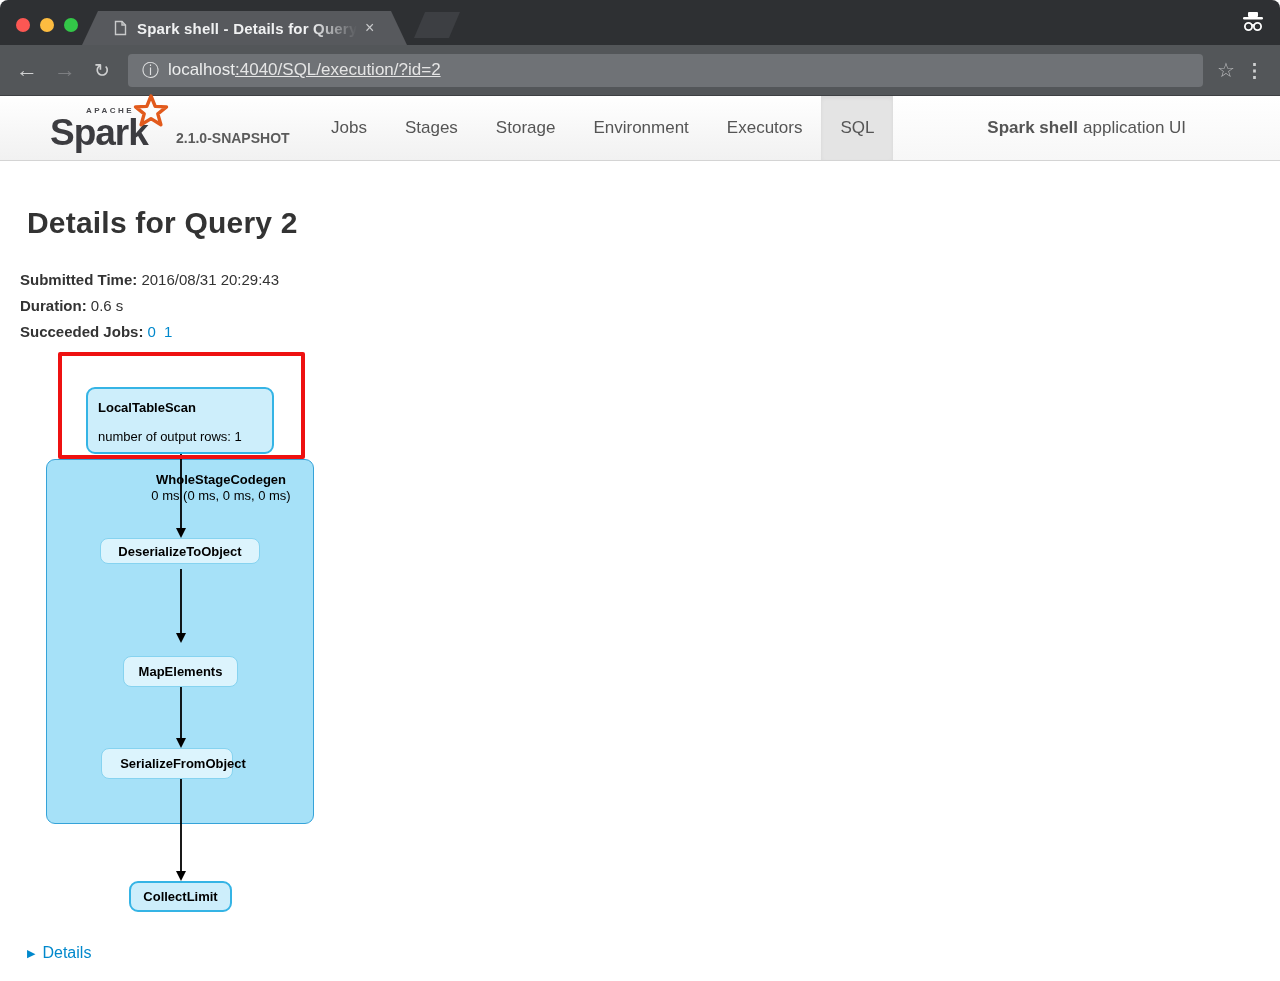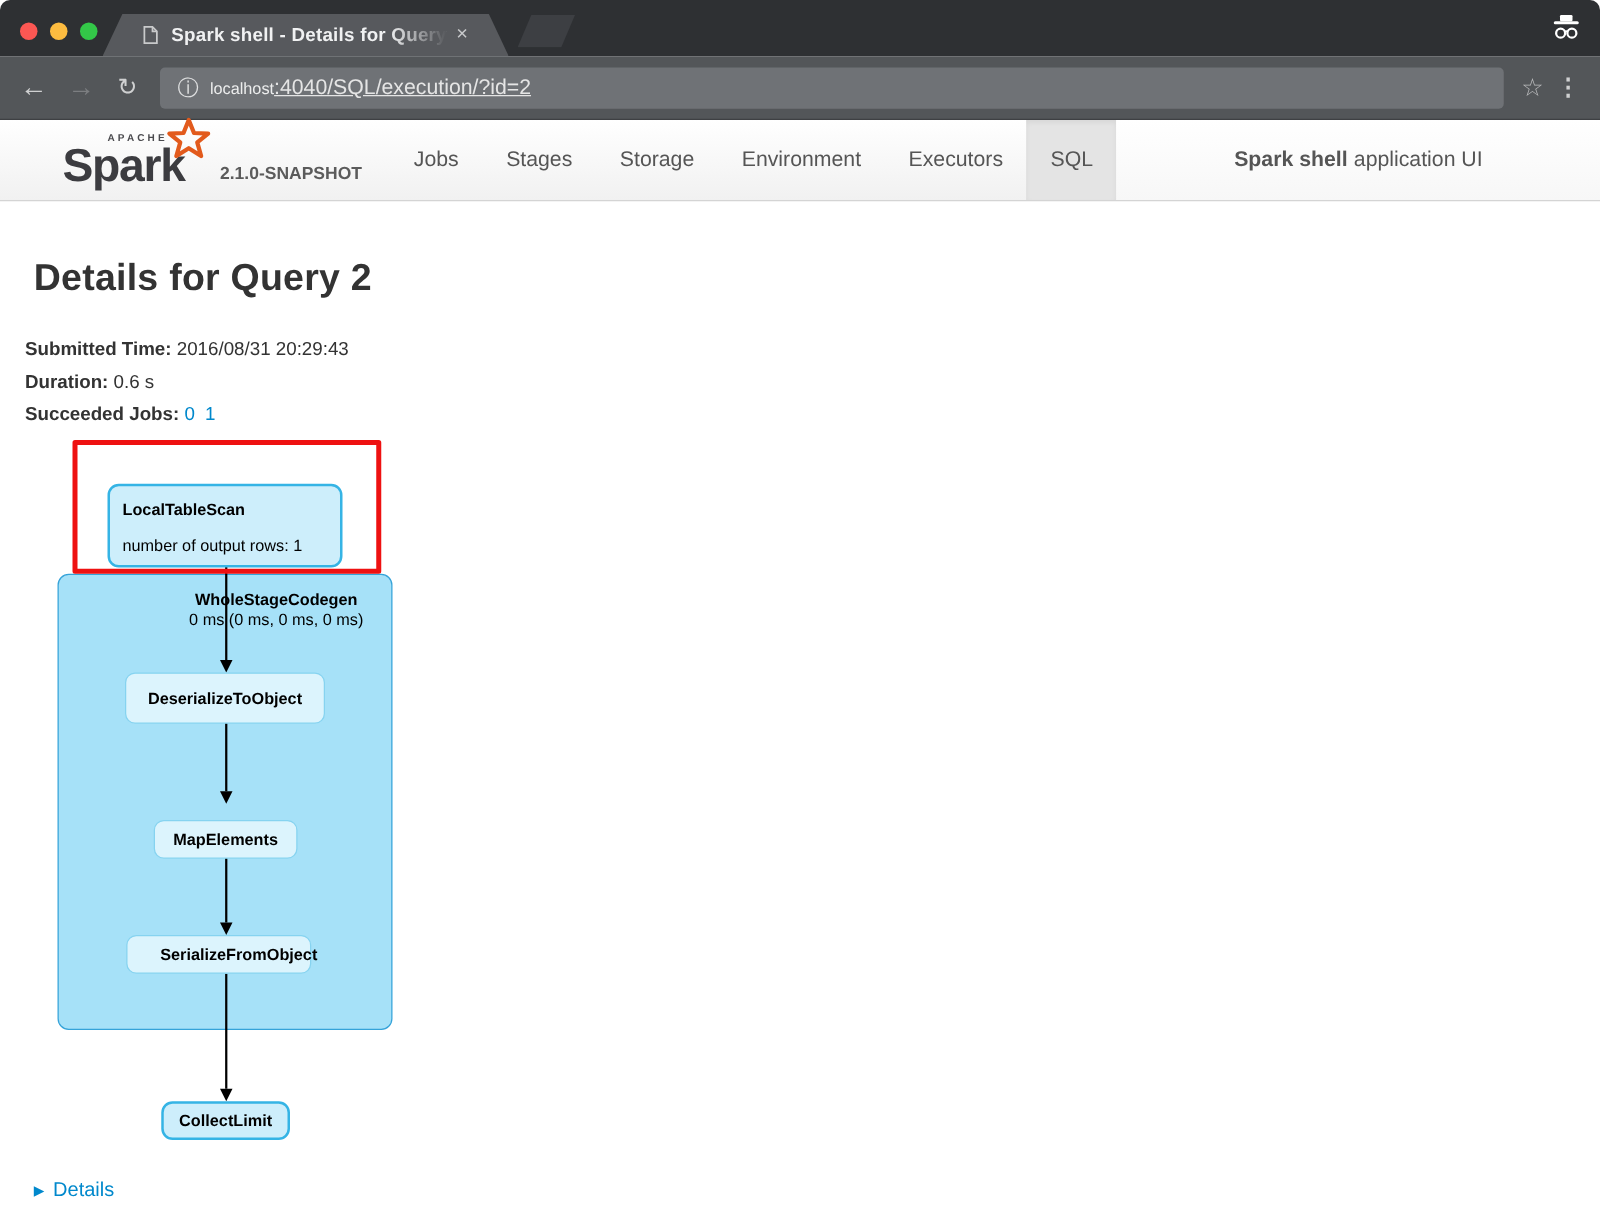--- a/index.html
+++ b/index.html
@@ -44,21 +44,21 @@
   .nav-btn { font-size:22px; line-height:1; margin-left:16px; }
   .back   { color:#cfd0d1; }
   .fwd    { color:#7c7e81; }
   .reload { color:#cfd0d1; font-size:19px; margin-left:18px; }
   .urlfield {
     flex:1 1 auto; margin:0 14px 0 18px; height:33px; border-radius:4px;
     background:var(--urlfield,#6f7276); display:flex; align-items:center;
     padding:0 14px; min-width:0;
   }
   .info-icon { color:#dfe0e1; font-size:17px; margin-right:9px; }
-  .url-host { color:#eceded; font-size:13px; }
+  .url-host { color:#eceded; font-size:17px; }
   .url-rest { color:#e5e5e5; font-size:17px;text-decoration:underline; }
   .bookmark { color:#b9babc; font-size:20px; margin-right:10px; }
   .menu-dots { color:#cfd0d1; font-size:19px; font-weight:bold; margin-right:16px; letter-spacing:0; }
 
   
   .sparknav {
     height:65px; background:linear-gradient(#ffffff,#f1f1f1);
     border-bottom:1px solid var(--navbar_border,#d4d4d4);
     display:flex; align-items:stretch;
   }
@@ -91,23 +91,23 @@
   .red-highlight { position:absolute; left:58px; top:0; width:247px; height:107px;
     border:4px solid var(--highlight_red,#ee1111); border-radius:2px; z-index:6; }
   .dag-node { position:absolute; background:var(--dag_node_fill,#cdeefb);
     border:2px solid var(--dag_node_border,#35b4e5); border-radius:9px; z-index:4; }
   .dag-node.inner { background:var(--dag_inner_fill,#dcf4fd);
     border:1.5px solid var(--dag_inner_border,#86d3f0); border-radius:8px; }
   .node-local { left:86px; top:35px; width:188px; height:67px; padding:11px 10px; }
   .node-local .nm { font-weight:bold; line-height:16px; }
   .node-local .mt { margin-top:13px; line-height:16px; }
   .single { display:flex; align-items:center; justify-content:center; font-weight:bold; }
-  .node-deser   { left:100px; top:186px; width:160px; height:41px; }
+  .node-deser   { left:100px; top:186px; width:160px; height:26px; }
   .node-map     { left:123px; top:304px; width:115px; height:31px; }
-  .node-ser     { left:101px; top:396px; width:148px; height:31px;padding-left:32px; }
+  .node-ser     { left:101px; top:396px; width:132px; height:31px;padding-left:32px; }
   .node-collect { left:129px; top:529px; width:103px; height:31px; }
   .cluster { position:absolute; left:46px; top:107px; width:268px; height:365px;
     background:var(--cluster_fill,#a6e1f8); border:1.5px solid var(--cluster_border,#35a3d9);
     border-radius:9px; z-index:1; }
   .cluster-label { position:absolute; left:96px; top:120px; width:250px; text-align:center; z-index:2; }
   .cluster-label .nm { font-weight:bold; line-height:16px; }
   .cluster-label .mt { line-height:16px; }
   .arrows { position:absolute; left:0; top:0; z-index:3; }
 
   .details-toggle { margin:26px 0 0 27px; font-size:16px; color:var(--accent,#0088cc); cursor:pointer; }

